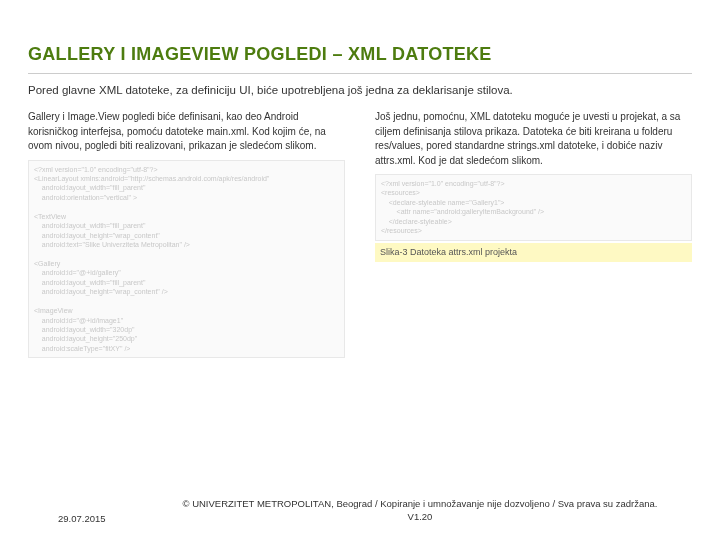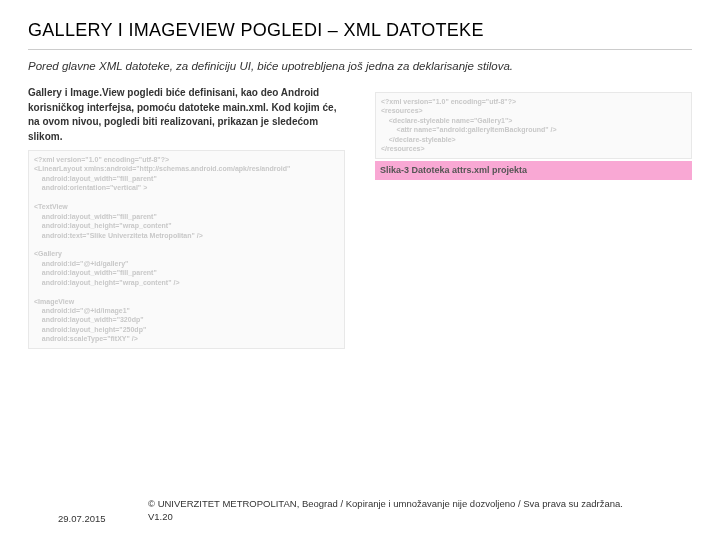--- a/index.html
+++ b/index.html
@@ -7,40 +7,39 @@
     width: 720px;
     height: 540px;
     font-family: Arial, Helvetica, sans-serif;
     background: #fff;
     color: #333;
     position: relative;
     padding: 20px 28px 0 28px;
   }
   .title {
     font-size: 18px;
-    font-weight: 400;
-    color: #000000;
+    font-weight: 700;
+    color: #4d7c0f;
     letter-spacing: 0.3px;
     margin-bottom: 8px;
+    margin-top: 24px;
   }
   .hr {
     border: none;
     border-top: 1px solid #ccc;
     margin-bottom: 10px;
   }
   .subtitle {
     font-size: 11.5px;
-    font-style: italic;
     color: #333;
     margin-bottom: 14px;
   }
   .cols {
     display: flex;
     gap: 30px;
-    font-weight: bold;
   }
   .col {
     flex: 1;
     font-size: 10px;
     line-height: 1.45;
     color: #333;
   }
   .col p { margin-bottom: 6px; }
   .code-img {
     margin-top: 6px;
@@ -49,38 +48,38 @@
     padding: 4px 5px;
     font-size: 7px;
     line-height: 1.35;
     color: #c8c8c8;
     filter: blur(0.25px);
     user-select: none;
     white-space: pre;
     overflow: hidden;
   }
   .caption {
-    background: #f9a8d4;
+    background: #fef9c3;
     font-size: 9px;
     padding: 3px 5px;
     color: #555;
     margin-top: 2px;
   }
   .footer {
     position: absolute;
     bottom: 16px;
     left: 28px;
     right: 28px;
     display: flex;
     align-items: flex-end;
     font-size: 9.5px;
     color: #333;
   }
   .footer-date { width: 90px; margin-left: 30px; }
-  .footer-text { flex: 1; line-height: 1.35; }
+  .footer-text { flex: 1; text-align: center; line-height: 1.35; }
 </style>
 </head>
 <body>
 
 <h1 class="title">GALLERY I IMAGEVIEW POGLEDI – XML DATOTEKE</h1>
 <hr class="hr">
 <div class="subtitle">Pored glavne XML datoteke, za definiciju UI, biće upotrebljena još jedna za deklarisanje stilova.</div>
 
 <div class="cols">
   <div class="col">
@@ -100,20 +99,21 @@
     android:layout_width="fill_parent"
     android:layout_height="wrap_content" /&gt;
 
 &lt;ImageView
     android:id="@+id/image1"
     android:layout_width="320dp"
     android:layout_height="250dp"
     android:scaleType="fitXY" /&gt;</div>
   </div>
   <div class="col">
+    <p>Još jednu, pomoćnu, XML datoteku moguće je uvesti u projekat, a sa ciljem definisanja stilova prikaza. Datoteka će biti kreirana u folderu res/values, pored standardne strings.xml datoteke, i dobiće naziv attrs.xml. Kod je dat sledećom slikom.</p>
     <div class="code-img">&lt;?xml version="1.0" encoding="utf-8"?&gt;
 &lt;resources&gt;
     &lt;declare-styleable name="Gallery1"&gt;
         &lt;attr name="android:galleryItemBackground" /&gt;
     &lt;/declare-styleable&gt;
 &lt;/resources&gt;</div>
     <div class="caption">Slika-3 Datoteka attrs.xml projekta</div>
   </div>
 </div>
 

